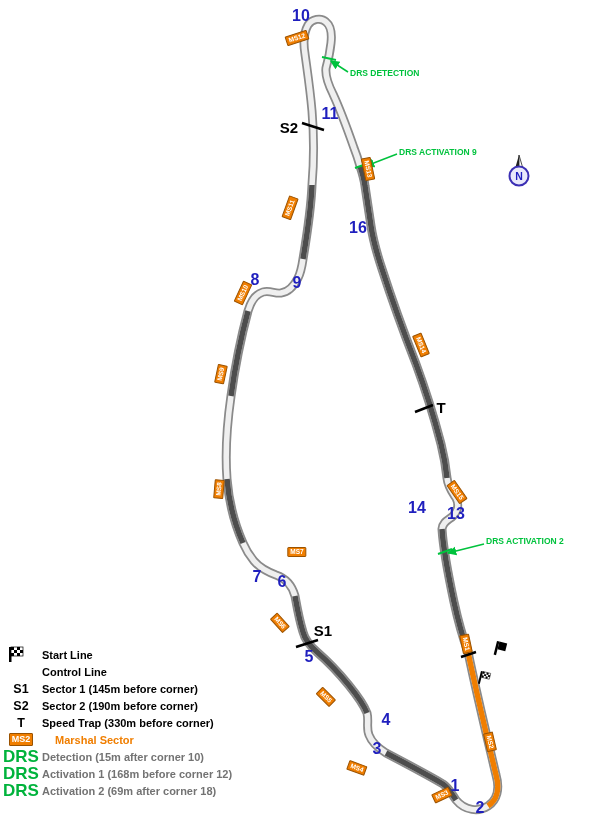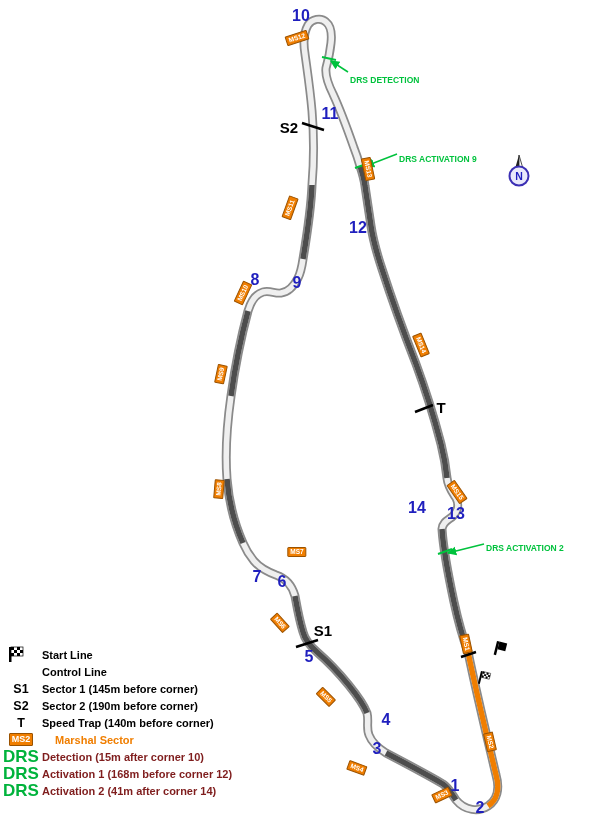--- a/index.html
+++ b/index.html
@@ -19,36 +19,36 @@
     background:#f07e00;border:1px solid #9a5200;color:#fff;
     font-size:6.5px;font-weight:700;line-height:8px;padding:0 2px;
     border-radius:1px;white-space:nowrap;
   }
   .map-letter{
     position:absolute;transform:translate(-50%,-50%);
     color:#000;font-weight:700;font-size:15px;line-height:1;
   }
   .drs-label{
     position:absolute;color:#00c23d;font-weight:700;font-size:8.5px;
-    line-height:1;white-space:nowrap;margin-top:7px;
+    line-height:1;white-space:nowrap;
   }
   .legend{position:absolute;left:6px;top:646px;}
   .lrow{display:flex;align-items:center;height:17px;}
   .lkey{
     width:30px;display:flex;justify-content:center;align-items:center;
     font-weight:700;font-size:12.5px;color:#000;flex:0 0 30px;
   }
   .lkey.green{color:#00b33c;font-size:17px;}
   .lkey .msbox{
     background:#f07e00;border:1px solid #9a5200;color:#fff;
     font-size:9px;font-weight:700;line-height:11px;padding:0 2px;border-radius:1px;
   }
   .llab{margin-left:6px;font-weight:700;font-size:11px;color:#000;white-space:nowrap;}
   .llab.orange{color:#f07e00;padding-left:13px;}
-  .llab.green{color:#7f1d1d;}
+  .llab.green{color:#737373;}
 </style>
 </head>
 <body>
 
 <div class="stage">
 
   <svg width="600" height="823" viewBox="0 0 600 823">
     <defs>
       <marker id="arrowGreen" markerWidth="7" markerHeight="7" refX="5.5" refY="3" orient="auto">
         <path d="M0,0 L6.5,3 L0,6 Z" fill="#00c23d"></path>
@@ -101,21 +101,21 @@
   <div class="corner" style="left:480px;top:808px;">2</div>
   <div class="corner" style="left:377px;top:749px;">3</div>
   <div class="corner" style="left:386px;top:720px;">4</div>
   <div class="corner" style="left:309px;top:657px;">5</div>
   <div class="corner" style="left:282px;top:582px;">6</div>
   <div class="corner" style="left:257px;top:577px;">7</div>
   <div class="corner" style="left:255px;top:280px;">8</div>
   <div class="corner" style="left:297px;top:283px;">9</div>
   <div class="corner" style="left:301px;top:16px;">10</div>
   <div class="corner" style="left:330px;top:86px;margin-top:28px;">11</div>
-  <div class="corner" style="left:358px;top:228px;">12</div>
+  <div class="corner" style="left:358px;top:228px;">16</div>
   <div class="corner" style="left:456px;top:514px;">13</div>
   <div class="corner" style="left:417px;top:508px;">14</div>
 
   <div class="ms-tag" style="left:466px;top:644px;--r:78deg;">MS1</div>
   <div class="ms-tag" style="left:490px;top:742px;--r:77deg;">MS2</div>
   <div class="ms-tag" style="left:442px;top:795px;--r:-25deg;">MS3</div>
   <div class="ms-tag" style="left:357px;top:768px;--r:20deg;">MS4</div>
   <div class="ms-tag" style="left:326px;top:697px;--r:45deg;">MS5</div>
   <div class="ms-tag" style="left:280px;top:623px;--r:48deg;">MS6</div>
   <div class="ms-tag" style="left:297px;top:552px;--r:0deg;">MS7</div>
@@ -164,35 +164,35 @@
     <div class="lrow">
       <span class="lkey">S1</span>
       <span class="llab">Sector 1  (145m before corner)</span>
     </div>
     <div class="lrow">
       <span class="lkey">S2</span>
       <span class="llab">Sector 2  (190m before corner)</span>
     </div>
     <div class="lrow">
       <span class="lkey">T</span>
-      <span class="llab">Speed Trap (140m before corner)</span>
+      <span class="llab">Speed Trap (330m before corner)</span>
     </div>
     <div class="lrow">
       <span class="lkey">
         <span class="msbox">MS2</span>
       </span>
       <span class="llab orange">Marshal Sector</span>
     </div>
     <div class="lrow">
       <span class="lkey green">DRS</span>
       <span class="llab green">Detection  (15m after corner 10)</span>
     </div>
     <div class="lrow">
       <span class="lkey green">DRS</span>
       <span class="llab green">Activation 1  (168m before corner 12)</span>
     </div>
     <div class="lrow">
       <span class="lkey green">DRS</span>
-      <span class="llab green">Activation 2  (41m after corner 14)</span>
+      <span class="llab green">Activation 2  (69m after corner 18)</span>
     </div>
   </div>
 
 </div>
 
 </body></html>

